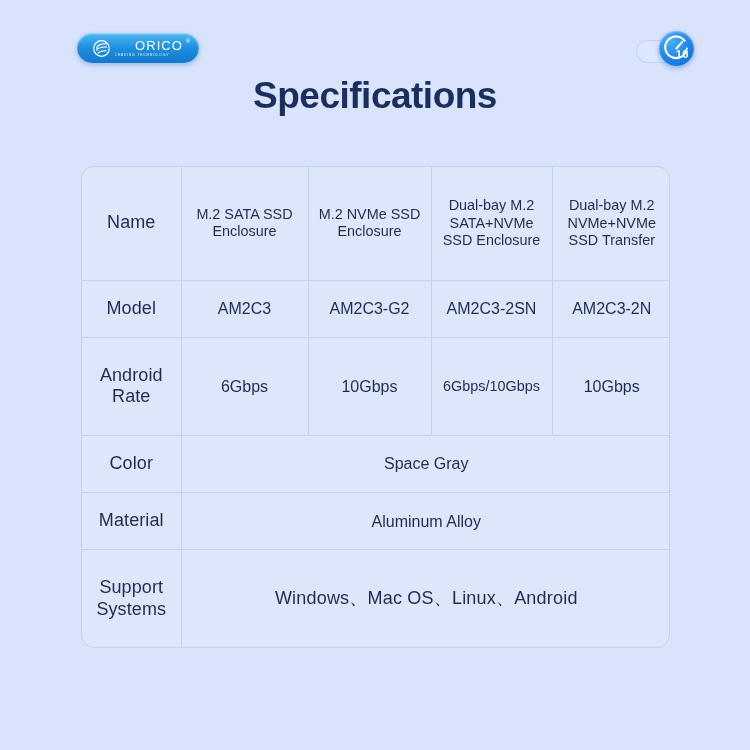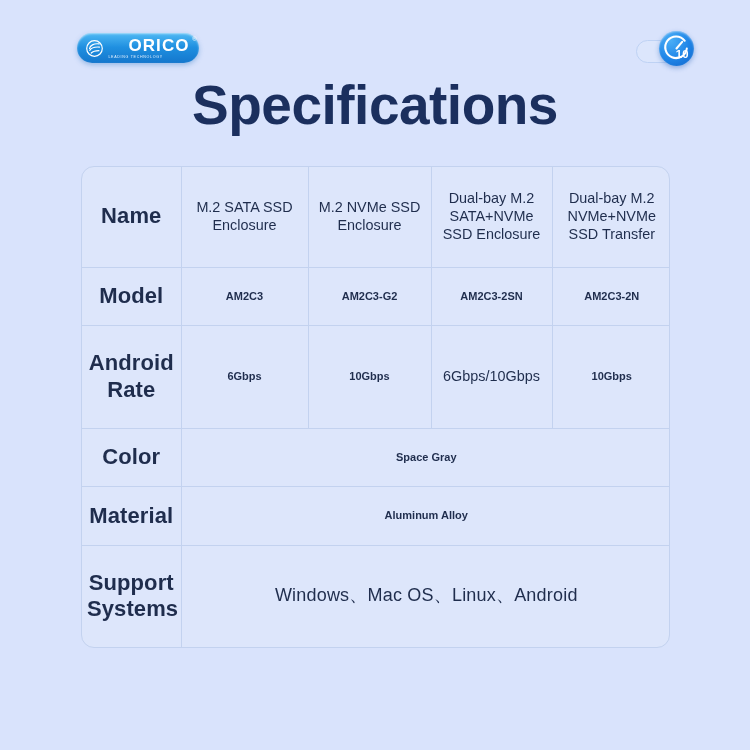--- a/index.html
+++ b/index.html
@@ -49,22 +49,22 @@
 
   .logo-textblock {
     display: flex;
     flex-direction: column;
     align-items: flex-start;
     line-height: 1;
     position: relative;
   }
 
   .logo-word {
-    font-size: 17px;
-    font-weight: 700;
+    font-size: 13px;
+    font-weight: 400;
     letter-spacing: 1.1px;
     color: #ffffff;
     line-height: 1;
     margin-left: 20px;
   }
 
   .logo-reg {
     position: absolute;
     right: -7px;
     top: -1px;
@@ -118,21 +118,21 @@
 
   .badge-circle svg { display: block; }
 
   
   .page-title {
     position: absolute;
     top: 77px;
     left: 0;
     width: 750px;
     text-align: center;
-    font-size: 55px;
+    font-size: 37px;
     font-weight: 700;
     letter-spacing: -0.5px;
     color: #1b2f5e;
     line-height: 1.05;
   }
 
   
   .spec-table-wrap {
     position: absolute;
     left: 81px;
@@ -159,32 +159,30 @@
     vertical-align: middle;
     color: #1f2d4d;
     padding: 4px 5px;
     line-height: 1.22;
   }
 
   table.spec tr:last-child td { border-bottom: none; }
   table.spec td:last-child { border-right: none; }
 
   td.rowlabel {
-    font-size: 22px;
+    font-size: 18px;
     letter-spacing: 0.1px;
-    font-weight: bold;
   }
 
   td.cell {
     font-size: 14.4px;
   }
 
   td.cell-lg {
-    font-size: 11px;
-    font-weight: bold;
+    font-size: 16px;
   }
 
   td.cell-sm {
     font-size: 18px;
     letter-spacing: 0.2px;
   }
 
   
   col.c-label { width: 99px; }
   col.c1 { width: 127px; }

